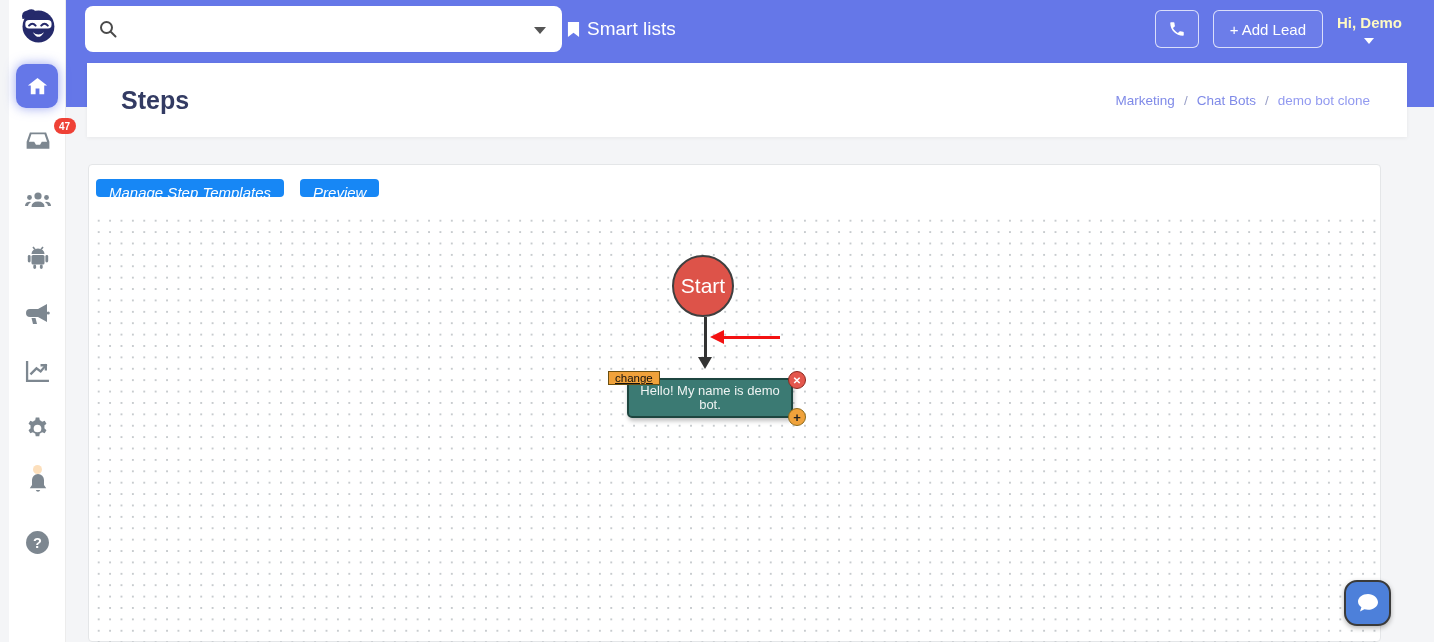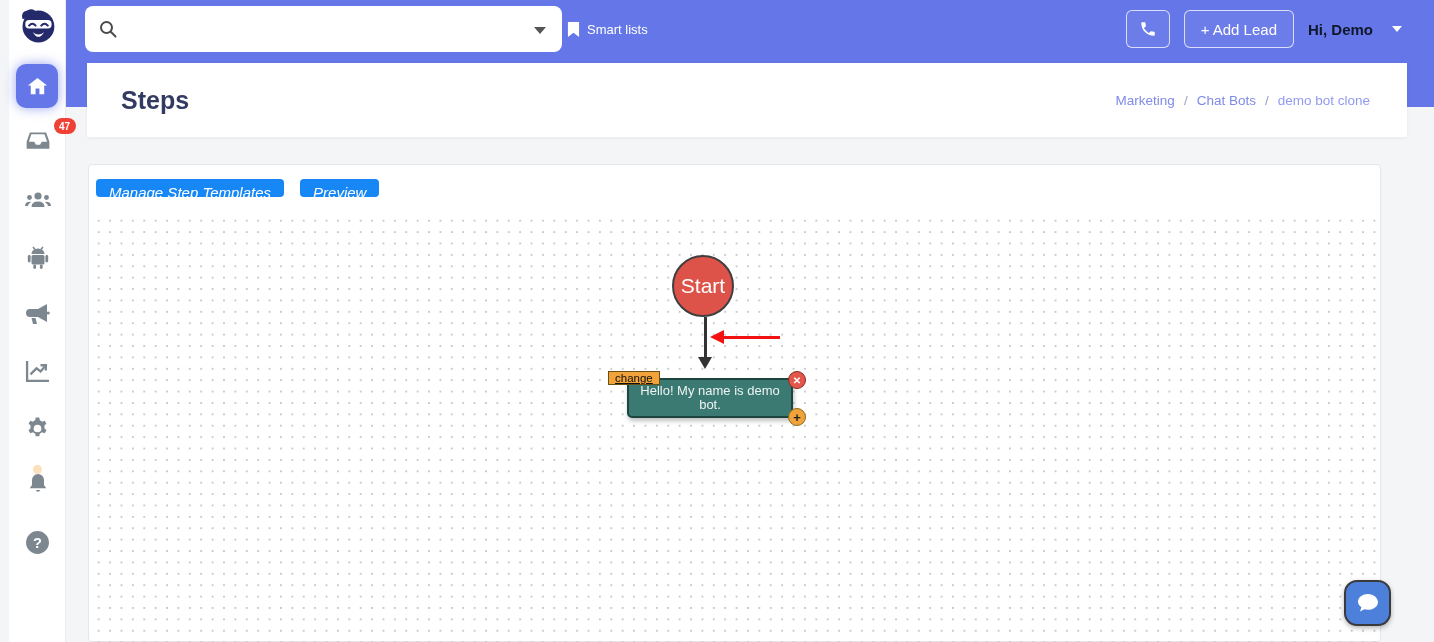--- a/index.html
+++ b/index.html
@@ -28,30 +28,30 @@
             background:#6577e8; }
   .searchbox { position:absolute; left:28px; top:6px; width:477px; height:46px;
                background:#fff; border-radius:8px; }
   .searchbox input { position:absolute; left:44px; top:0; width:380px; height:46px;
                border:none; outline:none; font-size:15px; color:#333; background:transparent; }
   .search-glyph { position:absolute; left:13px; top:13px; }
   .caret { width:0; height:0; border-left:6px solid transparent;
            border-right:6px solid transparent; border-top:7px solid #555; }
   .search-caret { position:absolute; right:16px; top:21px; }
   .smartlists { position:absolute; left:510px; top:0; height:58px; display:flex;
-                align-items:center; gap:7px; color:#fff; font-size:13px; cursor:pointer; }
+                align-items:center; gap:7px; color:#fff; font-size:19px; cursor:pointer; }
   .top-right { position:absolute; right:32px; top:10px; height:38px; display:flex;
                align-items:center; gap:14px; }
   .ghost-btn { height:38px; border:1px solid rgba(255,255,255,.75); border-radius:6px;
                background:rgba(255,255,255,.05); color:#fff; display:flex;
                align-items:center; justify-content:center; cursor:pointer; }
   .phone-btn { width:44px; }
   .addlead-btn { padding:0 16px; font-size:15px; font-family:inherit; }
-  .usermenu { display:flex; align-items:center; gap:19px; color:#0f172a; font-size:15px;
-              font-weight:bold; cursor:pointer; }
+  .usermenu { display:flex; align-items:center; gap:7px; color:#fef9c3; font-size:15px;
+              font-weight:bold; cursor:pointer;flex-direction:column; }
   .usermenu .caret { border-top-color:#fff; border-left-width:5px; border-right-width:5px;
               border-top-width:6px; }
 
   
   .steps-card { position:absolute; left:87px; top:63px; width:1320px; height:74px;
                 background:#fff; box-shadow:0 1px 4px rgba(0,0,0,.06); z-index:2; }
   .page-title { position:absolute; left:34px; top:50%; transform:translateY(-50%);
                 font-size:25px; font-weight:bold; color:#333b63; }
   .breadcrumb { position:absolute; right:37px; top:50%; transform:translateY(-50%);
                 font-size:13.5px; color:#7f8ae8; display:flex; gap:9px; align-items:center;margin-left:44px; }

